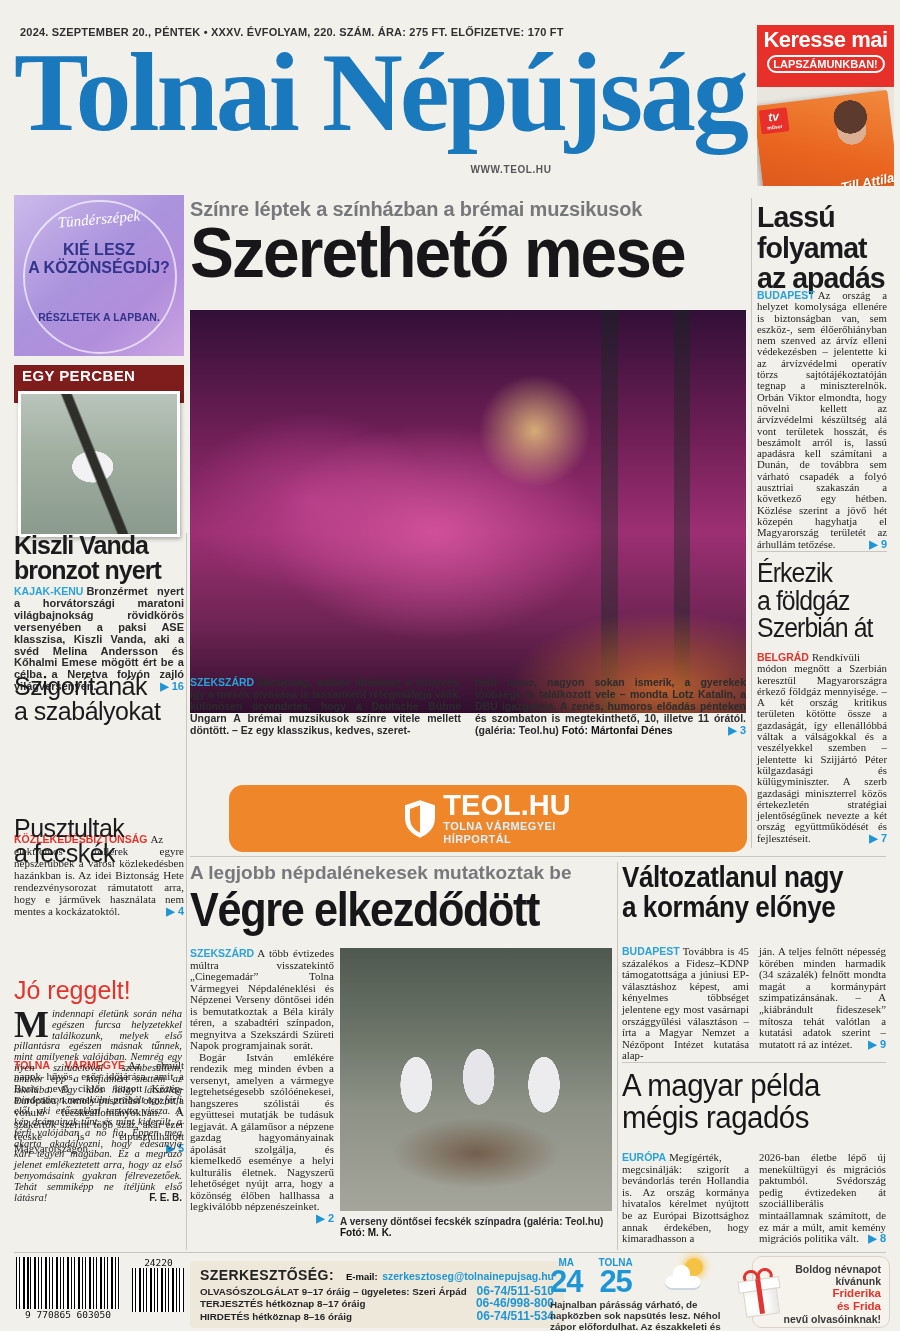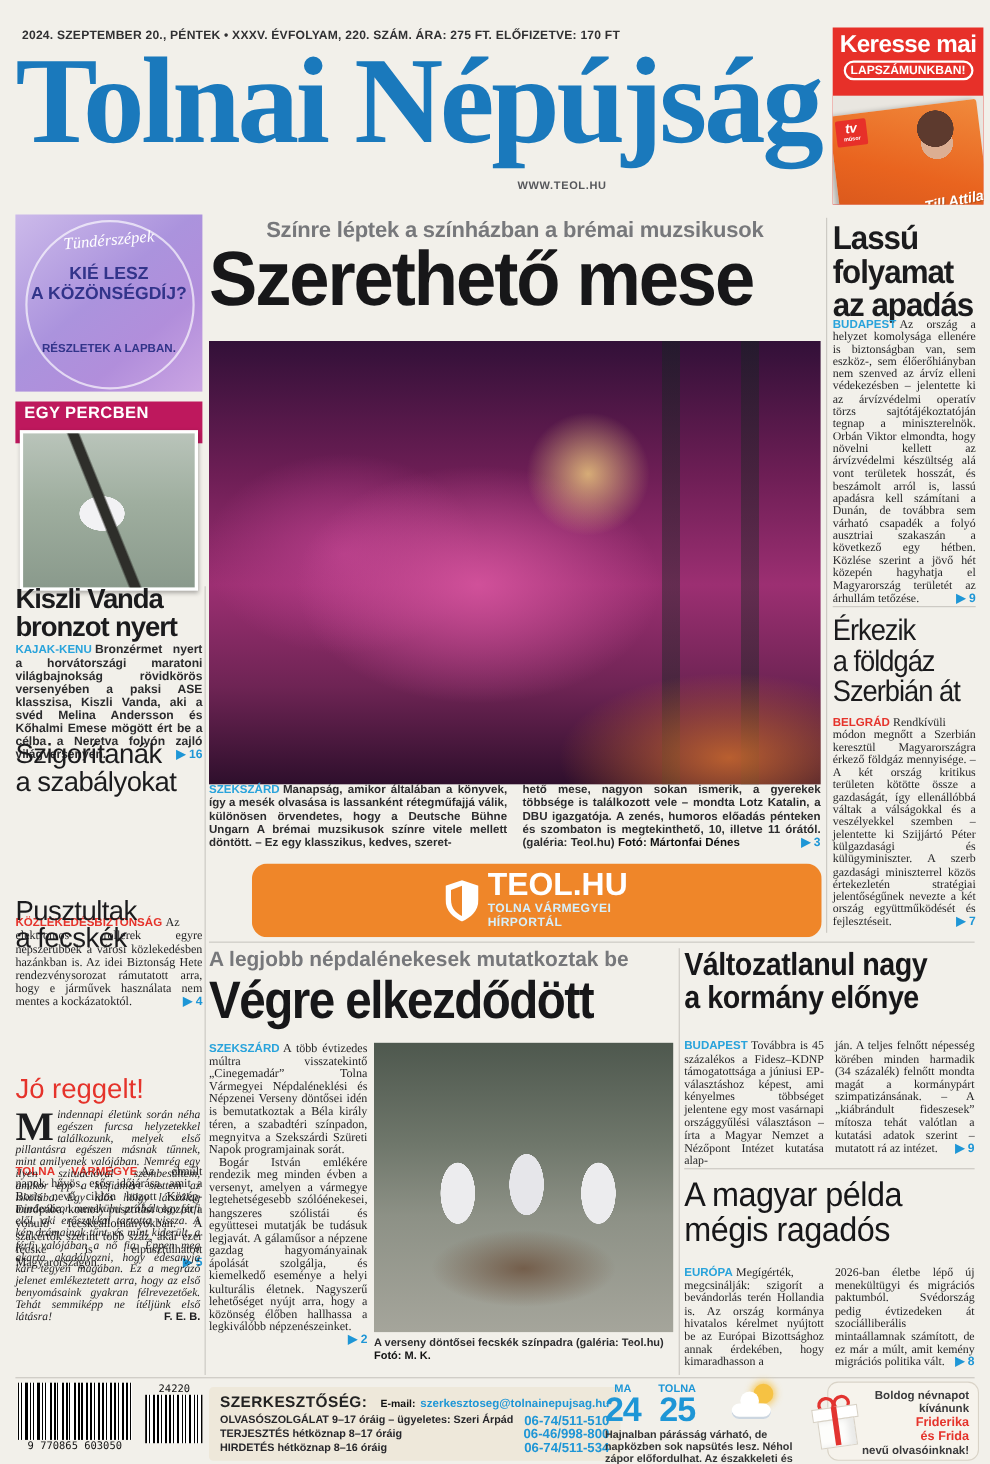--- a/index.html
+++ b/index.html
@@ -35,21 +35,21 @@
   .ad-box{left:14px;top:195px;width:170px;height:161px;overflow:hidden;
           background:linear-gradient(140deg,#ccbaea 0%,#ab93dd 45%,#b18edb 70%,#cba5e3 100%);}
   .ad-circle{position:absolute;left:9px;top:5px;width:150px;height:150px;border:2px solid rgba(255,255,255,.65);
              border-radius:50%;}
   .ad-script{position:absolute;left:0;right:0;top:16px;text-align:center;color:#fff;
              font-family:"Liberation Serif",serif;font-style:italic;font-size:15px;transform:rotate(-5deg);}
   .ad-q{position:absolute;left:0;right:0;top:46px;text-align:center;color:#32348a;font-weight:bold;
         font-size:16px;line-height:1.15;}
   .ad-foot{position:absolute;left:0;right:0;top:116px;text-align:center;color:#32348a;font-weight:bold;
            font-size:10.5px;}
-  .band{left:14px;top:365px;width:170px;height:38px;background:#be185d;}
+  .band{left:14px;top:365px;width:170px;height:38px;background:#7f1d1d;}
   .band span{color:#fff;font-weight:bold;font-size:15px;line-height:22px;padding-left:8px;letter-spacing:.4px;}
   .kayak{left:18px;top:391px;width:156px;height:140px;background:#fff;padding:3px;
          box-shadow:1px 2px 4px rgba(0,0,0,.3);}
   .kayak-img{width:100%;height:100%;
      background:linear-gradient(68deg,rgba(0,0,0,0) 45%,#2e2e2a 46%,#2e2e2a 50%,rgba(0,0,0,0) 51%),
        radial-gradient(ellipse 34px 26px at 46% 52%,#f2f2f4 0 60%,rgba(242,242,244,0) 61%),
        linear-gradient(180deg,#b9c4ba 0%,#9fae9f 45%,#8a9a8c 100%);}
   .art-title{width:176px;color:#1b1b1d;font-size:25px;line-height:25px;letter-spacing:-.5px;}
   .t-bold{font-weight:bold;letter-spacing:-1px;}
   .t-light{font-weight:normal;}
@@ -61,33 +61,33 @@
   .pref{float:right;color:#1e96d6;font-family:"Liberation Sans",sans-serif;
         font-weight:bold;font-size:11px;margin-left:4px;}
   .coffee-title{left:14px;top:976px;font-size:25px;color:#e5332b;}
   .coffee-body{left:14px;top:1009px;width:168px;font-family:"Liberation Serif",serif;font-style:italic;
                font-size:10.5px;line-height:10.8px;text-align:justify;color:#1d1d1f;}
   .dropcap{float:left;font-style:normal;font-weight:bold;font-size:37px;line-height:30px;margin:1px 3px 0 0;}
   .signature{float:right;font-style:normal;font-weight:bold;font-size:10px;font-family:"Liberation Sans",sans-serif;}
   
   .vline{width:1px;background:#c9c6c0;} .hline{height:1px;background:#c9c6c0;}
   
-  .overline1{left:190px;top:198px;width:556px;text-align:center;font-size:20px;font-weight:bold;
+  .overline1{left:190px;top:198px;width:556px;font-size:20px;font-weight:bold;
              color:#77787b;letter-spacing:-.2px;}
   .lead-headline{left:190px;top:218px;font-size:70px;font-weight:bold;color:#171719;letter-spacing:-2px;
                  line-height:1;transform:scaleX(.94);transform-origin:left top;}
   .lead-photo{left:190px;top:310px;width:556px;height:403px;
      background:
        radial-gradient(circle 80px at 62% 30%,rgba(250,220,130,.75),rgba(250,220,130,0) 70%),
        radial-gradient(ellipse 230px 150px at 44% 55%,rgba(214,84,158,.9),rgba(214,84,158,0) 72%),
        radial-gradient(ellipse 180px 130px at 22% 48%,rgba(186,64,140,.8),rgba(186,64,140,0) 70%),
        radial-gradient(ellipse 220px 110px at 85% 94%,rgba(206,108,46,.85),rgba(206,108,46,0) 70%),
        linear-gradient(90deg,rgba(0,0,0,0) 74%,rgba(16,40,30,.4) 74% 77%,rgba(0,0,0,0) 77% 87%,rgba(16,40,30,.4) 87% 90%,rgba(0,0,0,0) 90%),
        linear-gradient(180deg,#321038 0%,#6d1e55 30%,#9c2f72 55%,#6e2454 78%,#2e0f2c 100%);}
-  .lead-cols{left:190px;top:712px;width:556px;display:flex;gap:14px;}
+  .lead-cols{left:190px;top:676px;width:556px;display:flex;gap:14px;}
   .lead-col{flex:1;position:relative;text-align:justify;font-weight:bold;font-size:10.5px;
             line-height:12px;color:#2b2b2d;}
   .credit{font-weight:bold;color:#111;}
   
   .banner{left:229px;top:785px;width:518px;height:67px;border-radius:14px;overflow:hidden;display:flex;}
   .banner-left{width:287px;background:#38a9de;position:relative;display:flex;align-items:center;justify-content:center;}
   .banner-left:after{content:"";position:absolute;left:7px;top:6px;right:-4px;bottom:6px;
                      border:2px dashed rgba(255,255,255,.95);border-right:none;}
   .banner-text{color:#fff;font-weight:bold;font-size:21px;line-height:1.2;text-align:center;}
   .banner-right{flex:1;background:#ef8629;display:flex;align-items:center;justify-content:center;gap:8px;}

